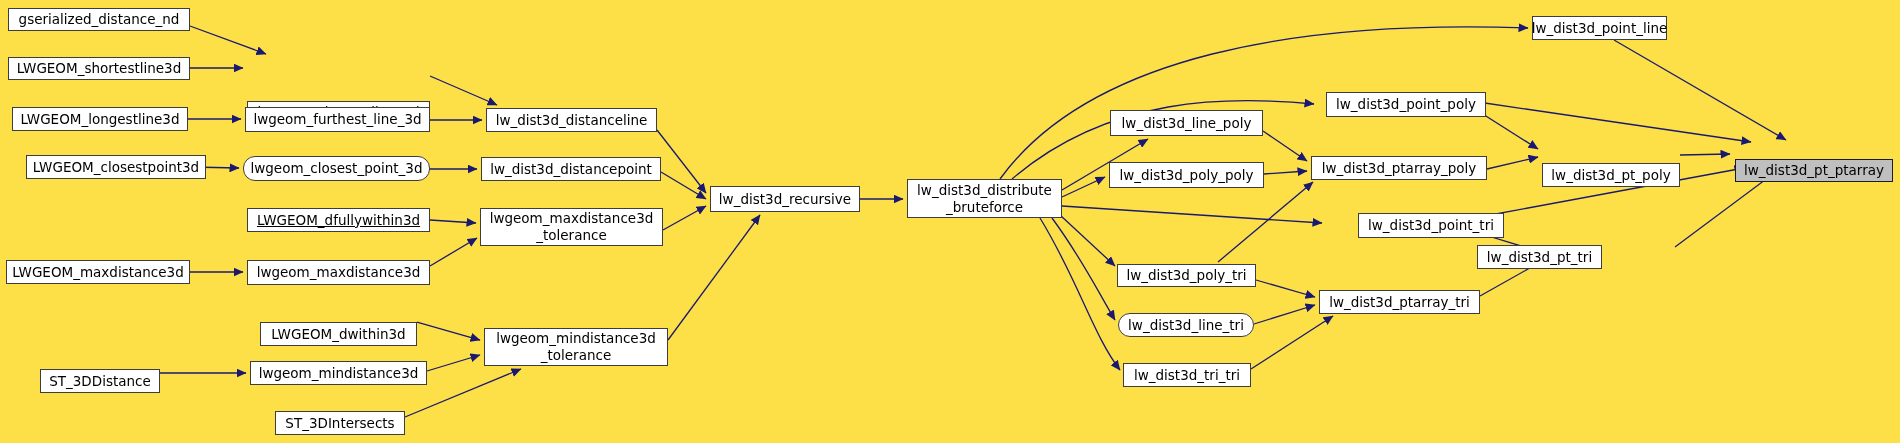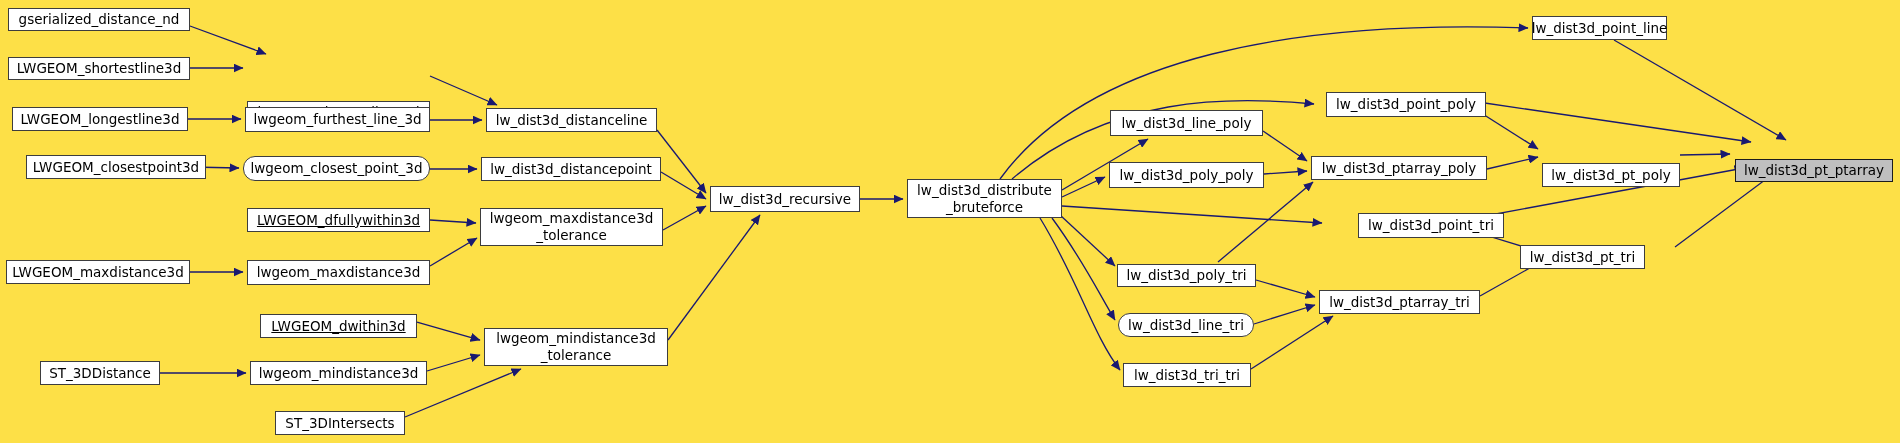--- a/index.html
+++ b/index.html
@@ -79,27 +79,27 @@
         <path d="M1480,296 L1544,260" fill="none" stroke="#191970" stroke-width="1.3" marker-end="url(#arrow)"></path>
         <path d="M1675,247 L1781,168" fill="none" stroke="#191970" stroke-width="1.3" marker-end="url(#arrow)"></path>
       </g>
   </svg>
   <div id="node-layer">
       <div class="node" style="left: 8px; top: 8px; width: 182px; height: 23px;">gserialized_distance_nd</div>
       <div class="node" style="left: 8px; top: 57px; width: 182px; height: 23px;">LWGEOM_shortestline3d</div>
       <div class="node" style="left: 12px; top: 107px; width: 176px; height: 24px;">LWGEOM_longestline3d</div>
       <div class="node" style="left: 26px; top: 155px; width: 180px; height: 24px;">LWGEOM_closestpoint3d</div>
       <div class="node" style="left: 6px; top: 260px; width: 184px; height: 24px;">LWGEOM_maxdistance3d</div>
-      <div class="node" style="left: 40px; top: 361px; width: 120px; height: 24px;">ST_3DDistance</div>
+      <div class="node" style="left: 40px; top: 369px; width: 120px; height: 24px;">ST_3DDistance</div>
       <div class="node" style="left: 247px; top: 57px; width: 183px; height: 23px; margin-top: 44px;">lwgeom_closest_line_3d</div>
       <div class="node" style="left: 245px; top: 107px; width: 185px; height: 25px;">lwgeom_furthest_line_3d</div>
       <div class="node" style="left: 243px; top: 156px; width: 187px; height: 25px; border-radius: 12px;">lwgeom_closest_point_3d</div>
       <div class="node" style="left: 247px; top: 208px; width: 183px; height: 24px; text-decoration: underline;">LWGEOM_dfullywithin3d</div>
       <div class="node" style="left: 247px; top: 260px; width: 183px; height: 25px;">lwgeom_maxdistance3d</div>
-      <div class="node" style="left: 260px; top: 314px; width: 157px; height: 24px; text-decoration: underline;">LWGEOM_dwithin3d</div>
+      <div class="node" style="left: 260px; top: 322px; width: 157px; height: 24px;">LWGEOM_dwithin3d</div>
       <div class="node" style="left: 250px; top: 361px; width: 177px; height: 24px;">lwgeom_mindistance3d</div>
       <div class="node" style="left: 275px; top: 411px; width: 130px; height: 24px;">ST_3DIntersects</div>
       <div class="node" style="left: 486px; top: 108px; width: 171px; height: 24px;">lw_dist3d_distanceline</div>
       <div class="node" style="left: 481px; top: 157px; width: 180px; height: 24px;">lw_dist3d_distancepoint</div>
       <div class="node" style="left: 480px; top: 208px; width: 183px; height: 38px;">lwgeom_maxdistance3d
 _tolerance</div>
       <div class="node" style="left: 484px; top: 328px; width: 184px; height: 38px;">lwgeom_mindistance3d
 _tolerance</div>
       <div class="node" style="left: 710px; top: 186px; width: 150px; height: 26px;">lw_dist3d_recursive</div>
       <div class="node" style="left: 907px; top: 179px; width: 155px; height: 39px;">lw_dist3d_distribute
@@ -108,16 +108,16 @@
       <div class="node" style="left: 1109px; top: 162px; width: 155px; height: 26px;">lw_dist3d_poly_poly</div>
       <div class="node" style="left: 1117px; top: 264px; width: 139px; height: 23px;">lw_dist3d_poly_tri</div>
       <div class="node" style="left: 1118px; top: 313px; width: 136px; height: 24px; border-radius: 12px;">lw_dist3d_line_tri</div>
       <div class="node" style="left: 1123px; top: 363px; width: 128px; height: 24px;">lw_dist3d_tri_tri</div>
       <div class="node" style="left: 1318px; top: 92px; width: 160px; height: 25px; margin-left: 8px;">lw_dist3d_point_poly</div>
       <div class="node" style="left: 1311px; top: 156px; width: 176px; height: 24px;">lw_dist3d_ptarray_poly</div>
       <div class="node" style="left: 1326px; top: 213px; width: 146px; height: 25px; margin-left: 32px;">lw_dist3d_point_tri</div>
       <div class="node" style="left: 1319px; top: 290px; width: 161px; height: 24px;">lw_dist3d_ptarray_tri</div>
       <div class="node" style="left: 1532px; top: 16px; width: 135px; height: 24px;">lw_dist3d_point_line</div>
       <div class="node" style="left: 1542px; top: 143px; width: 138px; height: 24px; margin-top: 20px;">lw_dist3d_pt_poly</div>
-      <div class="node" style="left: 1520px; top: 245px; width: 125px; height: 24px;">lw_dist3d_pt_tri</div>
+      <div class="node" style="left: 1477px; top: 245px; width: 125px; height: 24px;">lw_dist3d_pt_tri</div>
       <div class="node highlight" style="left: 1735px; top: 159px; width: 158px; height: 23px;">lw_dist3d_pt_ptarray</div>
     </div>
 </div>
 
 </body></html>

